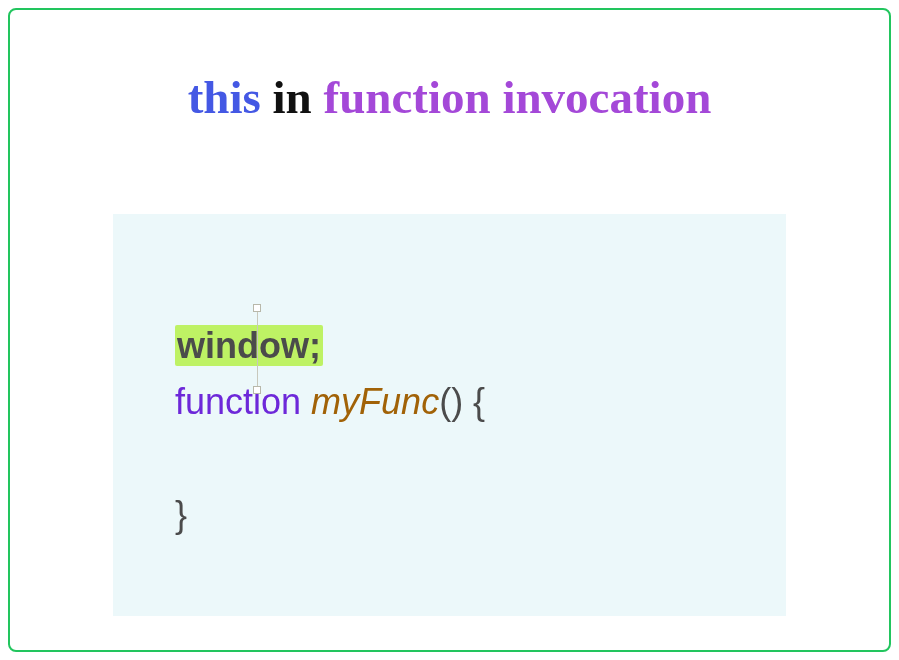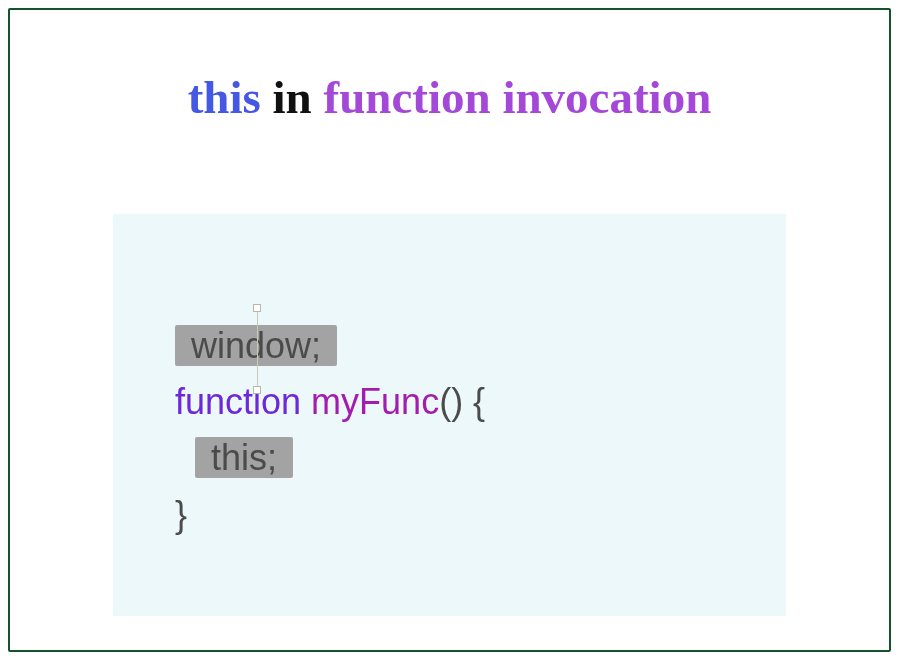--- a/index.html
+++ b/index.html
@@ -7,22 +7,22 @@
     margin: 0;
     width: 899px;
     height: 660px;
     background: #fff;
     position: relative;
     font-family: -apple-system, "Segoe UI", "Helvetica Neue", Arial, sans-serif;
   }
   .frame {
     position: absolute;
     top: 8px; left: 8px; right: 8px; bottom: 8px;
-    border: 2px solid #14532d;
-    border-radius: 2px;
+    border: 2px solid #22c55e;
+    border-radius: 8px;
   }
   .frame::before {
     content: "";
     position: absolute;
     inset: -2px;
     border-radius: 2px;
     pointer-events: none;
   }
   .title {
     text-align: center;
@@ -48,27 +48,28 @@
   }
   .code {
     font-family: "Segoe UI", "Helvetica Neue", Arial, sans-serif;
     font-size: 36px;
     line-height: 1.56;
     color: #4b4b4b;
     white-space: pre;
     position: relative;
   }
   .hl {
-    background: #a3a3a3;
+    background: #bef264;
     border-radius: 2px;
-    padding: 0px 16px;
+    padding: 0px 2px;
     color: #4b4b4b;
+    font-weight: bold;
   }
   .kw   { color: #6d28d9; }
-  .name { color: #a21caf; }
+  .name { color: #a16207; font-style: italic; }
   .code-line { display: block; }
 
   
   .connector {
     position: absolute;
     left: 82px;
     top: 42px;
     width: 2px;
     height: 90px;
     pointer-events: none;
@@ -95,21 +96,21 @@
 <div class="frame">
 
   <div class="title">
     <span class="t-this">this</span>
     <span class="t-in">in</span>
     <span class="t-fn">function invocation</span>
   </div>
 
   <div class="code-panel">
     <div class="code">
-<span class="code-line"><span class="hl">window;</span></span><span class="code-line"><span class="kw">function</span><span> </span><span class="name">myFunc</span><span>() {</span></span><span class="code-line"><span>  </span><span class="hl">this;</span></span><span class="code-line">}</span>
+<span class="code-line"><span class="hl">window;</span></span><span class="code-line"><span class="kw">function</span><span> </span><span class="name">myFunc</span><span>() {</span></span><span class="code-line"><span>  </span></span><span class="code-line">}</span>
       <div class="connector">
         <div class="line"></div>
         <div class="box top"></div>
         <div class="box bot"></div>
       </div>
     </div>
   </div>
 
 </div>
 

